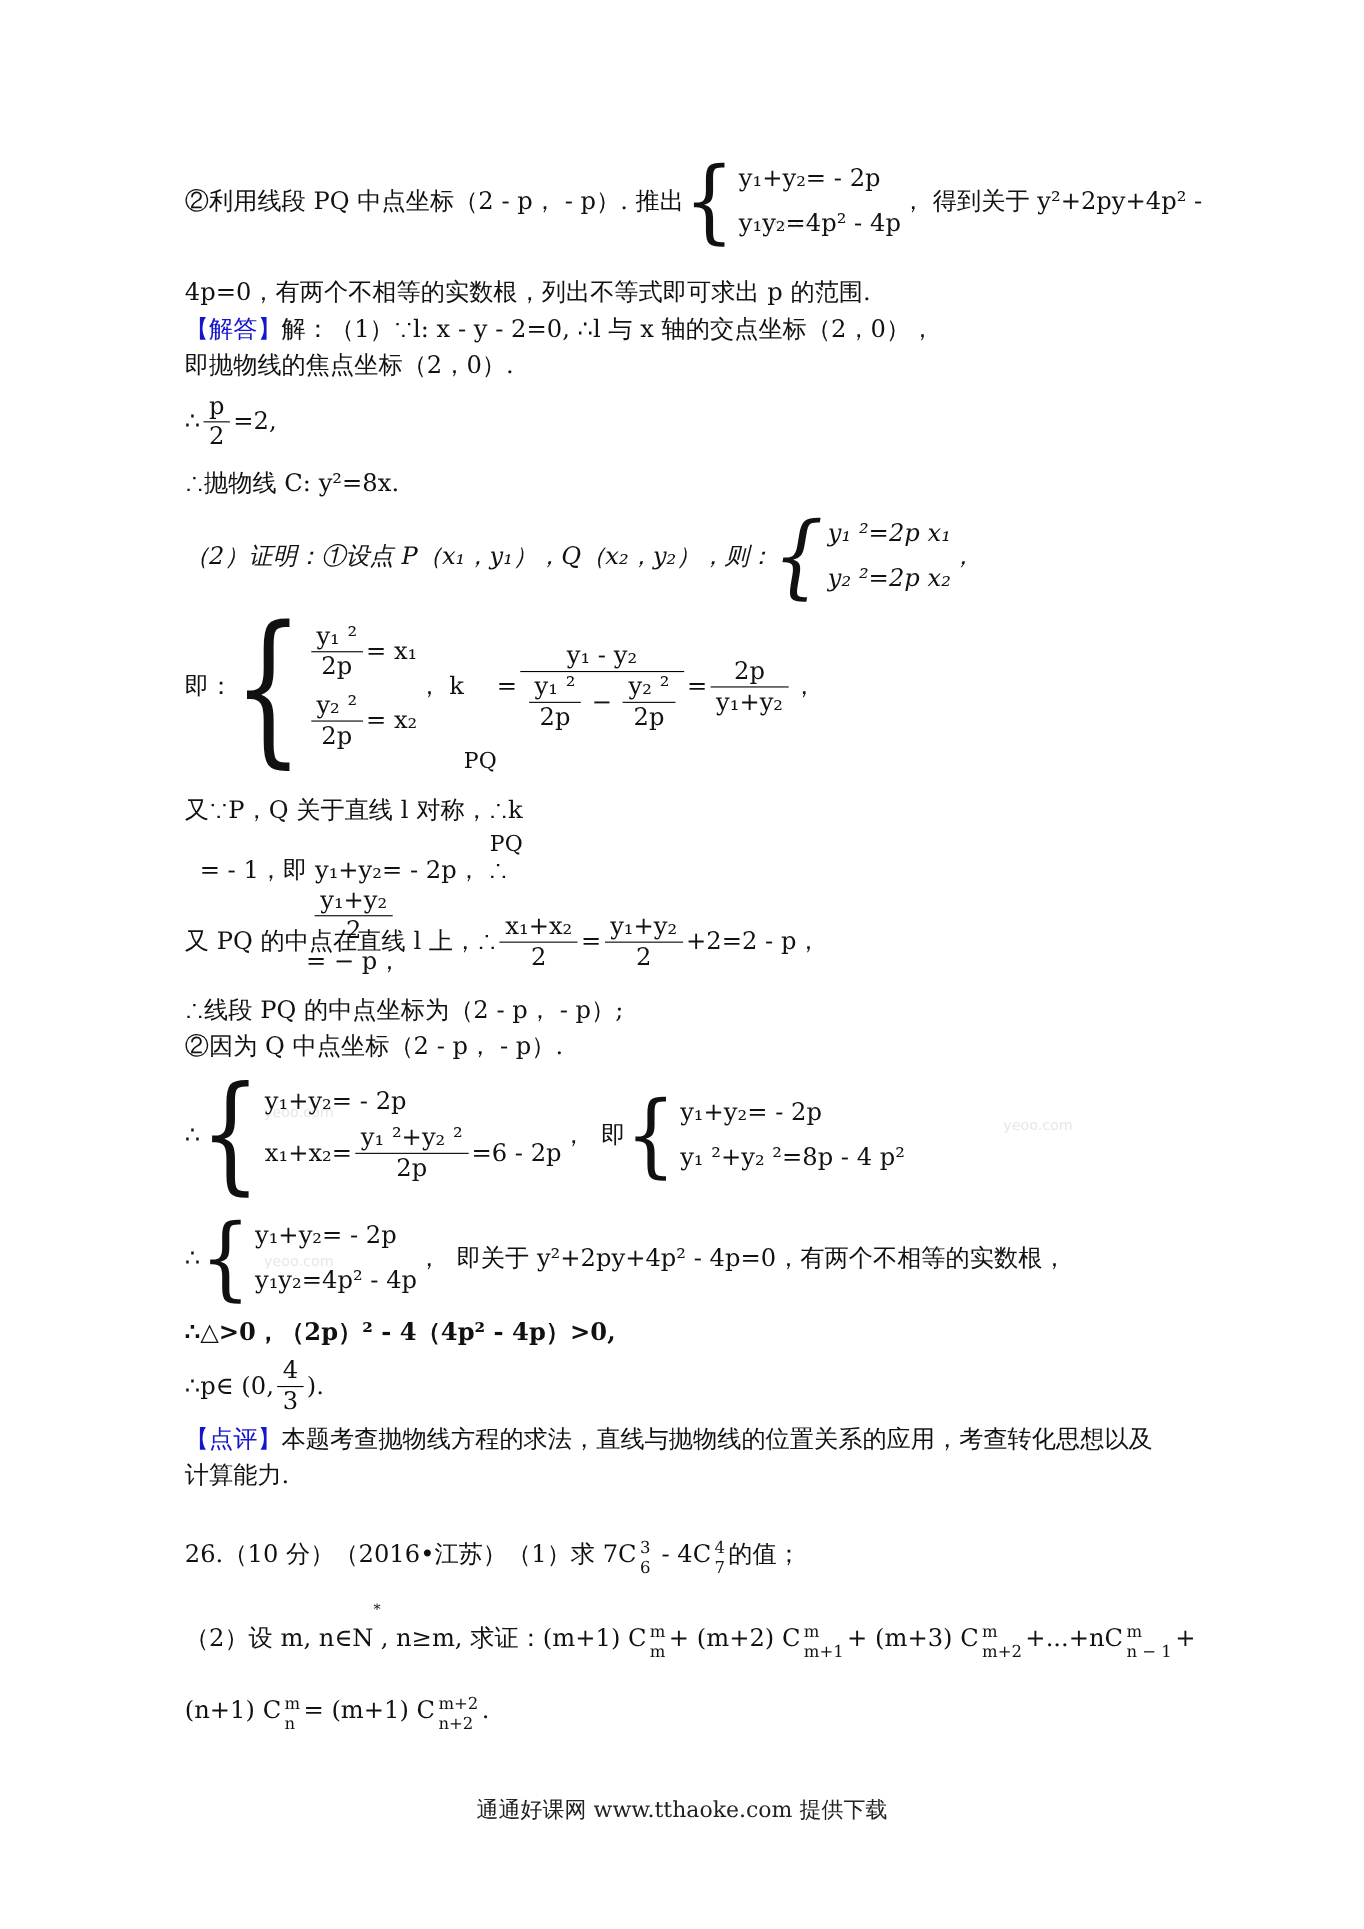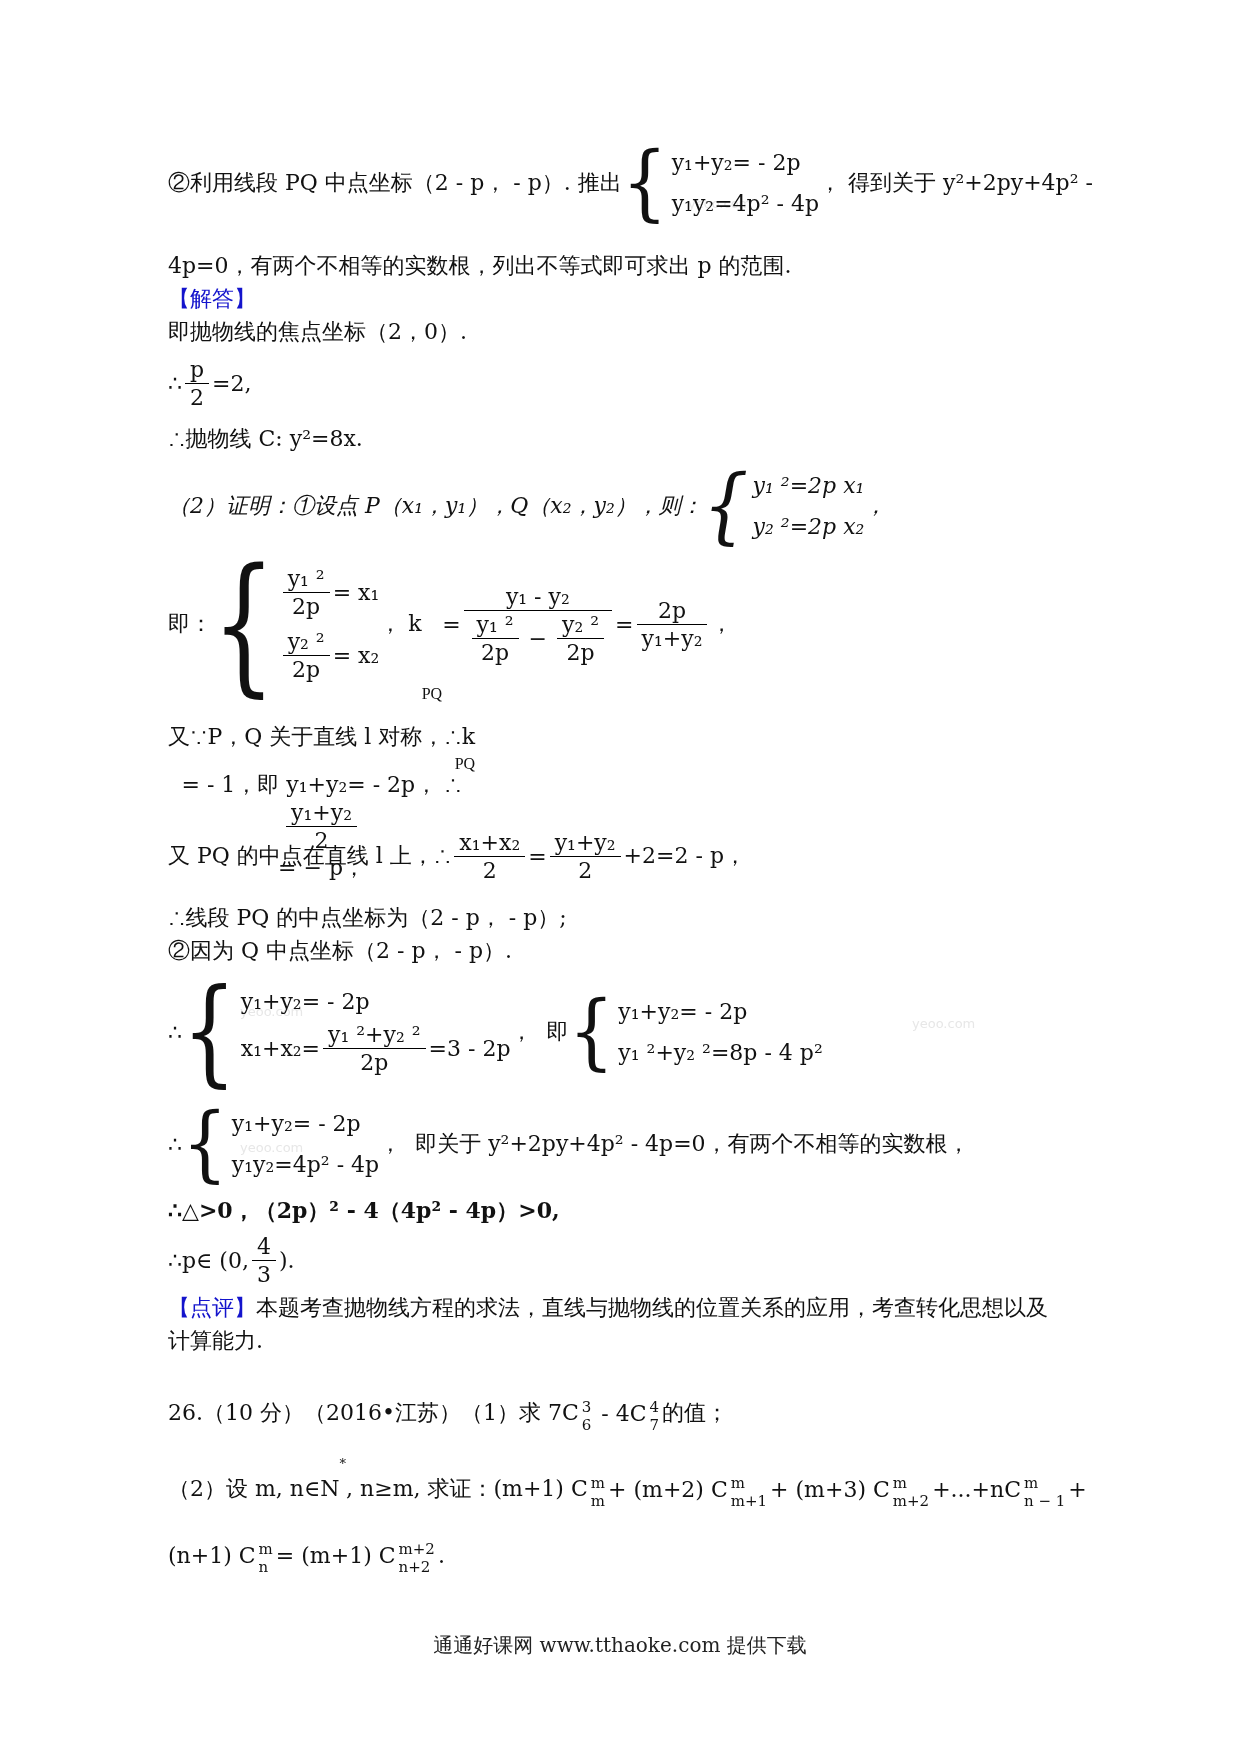--- a/index.html
+++ b/index.html
@@ -1,20 +1,20 @@
 <!DOCTYPE html>
 <html><head>
 <meta charset="utf-8">
 <style>
   html,body{margin:0;padding:0;background:#ffffff;}
   .page{position:relative;width:1240px;height:1754px;background:#ffffff;overflow:hidden;
         font-family:"DejaVu Serif","Liberation Serif",serif;color:#111;font-size:22px;}
   .line{position:absolute;left:168px;display:flex;align-items:center;white-space:pre;}
   .tag{color:#1414cc;}
-  .sb{font-size:16px;align-self:flex-end;transform:translateY(3px);font-family:Liberation Serif, serif;}
+  .sb{font-size:20px;align-self:flex-end;transform:translateY(3px);}
   .sp{font-size:13px;align-self:flex-start;transform:translateY(-4px);}
   
   .frac{display:inline-flex;flex-direction:column;align-items:center;margin:0 3px;text-align:center;}
   .frac > .num{border-bottom:1.6px solid #000;align-self:stretch;text-align:center;padding:0 5px 1px 5px;}
   .frac > .den{padding:1px 5px 0 5px;}
   .denrow{display:inline-flex;align-items:center;}
   
   .sys{display:inline-flex;align-items:center;}
   .brace{display:inline-block;font-family:"DejaVu Serif",serif;font-weight:400;line-height:0.85;transform-origin:center;}
   .br-m{font-size:72px;transform:scaleY(1.15);}
@@ -48,20 +48,21 @@
     </span>
     <span>， 得到关于 y²+2py+4p² - </span>
   </div>
 
   <div class="line" style="top:250px;height:32px;">
     <span>4p=0，有两个不相等的实数根，列出不等式即可求出 p 的范围.</span>
   </div>
 
   <div class="line" style="top:283px;height:32px;">
     <span class="tag">【解答】</span>
+    <span>解：（1）∵l: x - y - 2=0, ∴l 与 x 轴的交点坐标（2，0），</span>
   </div>
 
   <div class="line" style="top:316px;height:32px;">
     <span>即抛物线的焦点坐标（2，0）.</span>
   </div>
 
   <div class="line" style="top:350px;height:66px;">
     <span>∴</span>
     <span class="frac">
       <span class="num">p</span>
@@ -170,21 +171,21 @@
     <span class="sys">
       <span class="brace br-l">{</span>
       <span class="sys-rows" style="gap:8px;">
         <span class="row">y₁+y₂= - 2p</span>
         <span class="row">
           <span>x₁+x₂=</span>
           <span class="frac">
             <span class="num">y₁ ²+y₂ ²</span>
             <span class="den">2p</span>
           </span>
-          <span>=3 - 2p</span>
+          <span>=6 - 2p</span>
         </span>
       </span>
     </span>
     <span>，  即</span>
     <span class="sys">
       <span class="brace br-m">{</span>
       <span class="sys-rows" style="gap:16px;">
         <span class="row">y₁+y₂= - 2p</span>
         <span class="row">y₁ ²+y₂ ²=8p - 4 p²</span>
       </span>

